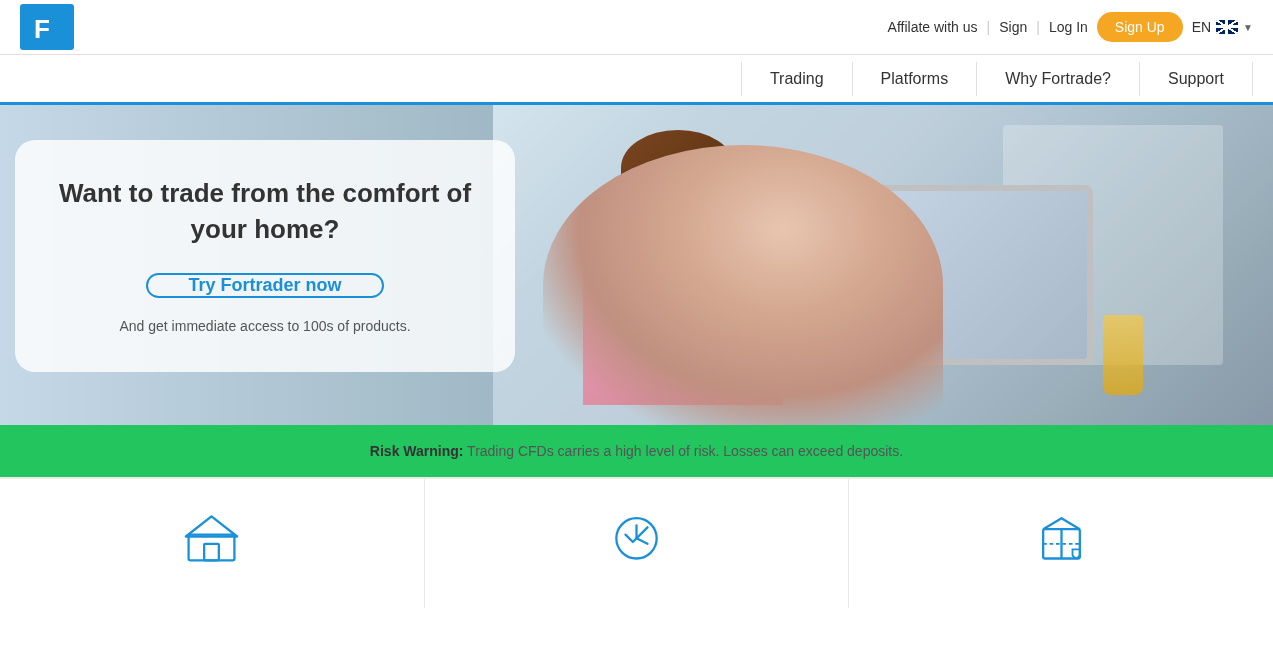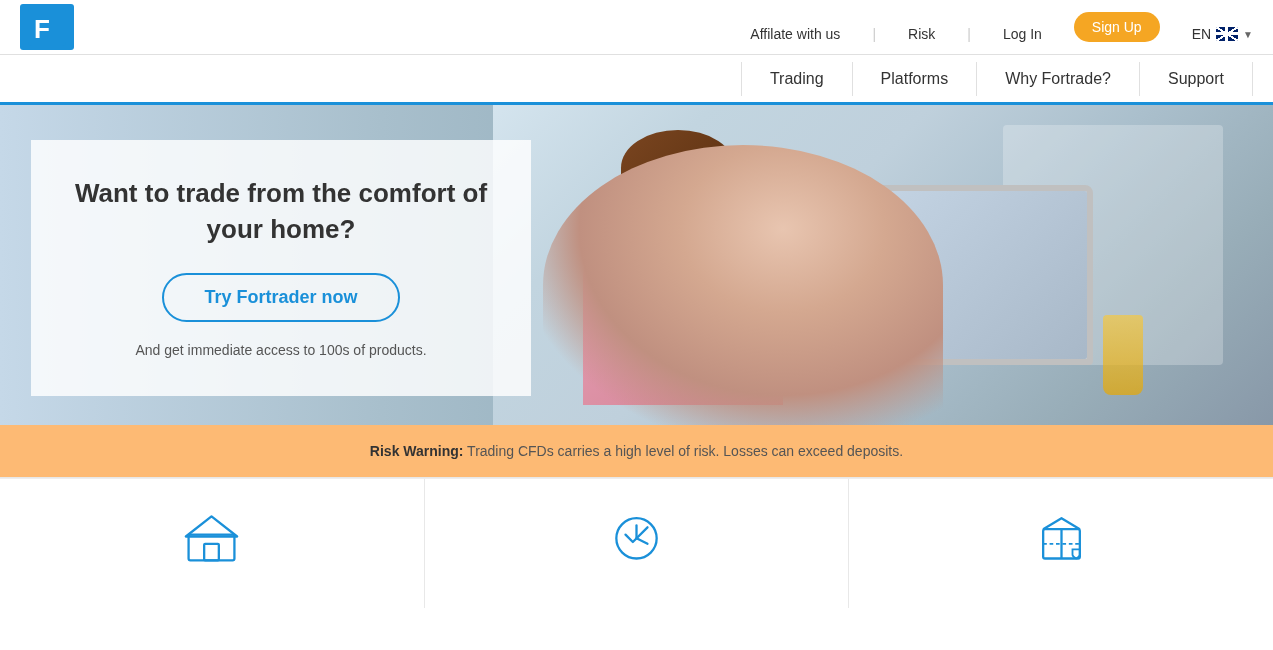--- a/index.html
+++ b/index.html
@@ -33,22 +33,22 @@
       margin-right: 2px;
       line-height: 1;
     }
     .logo-text-area {
       display: flex;
       flex-direction: column;
       line-height: 1;
     }
     .header-right {
       display: flex;
-      align-items: flex-end;
-      gap: 32px;
+      align-items: center;
+      gap: 9px;
     }
     .header-link {
       color: #333;
       font-size: 14px;
       text-decoration: none;
       cursor: pointer;
     }
     .header-divider {
       color: #ccc;
       font-size: 14px;
@@ -168,37 +168,36 @@
       height: 280px;
       background: radial-gradient(ellipse at 60% 30%, #e8c5b0 0%, #d4a890 30%, #c09080 60%, transparent 80%);
       border-radius: 50% 50% 0 0;
     }
     .hero-overlay-card {
       position: absolute;
       left: 15px;
       top: 35px;
       width: 500px;
       background: rgba(255,255,255,0.82);
-      border-radius: 0;
+      border-radius: 20px;
       padding: 35px 40px;
       text-align: center;
-      margin-left: 16px;
     }
     .hero-title {
       font-size: 26px;
       font-weight: bold;
       color: #333;
       line-height: 1.4;
       margin-bottom: 25px;
     }
     .hero-cta-btn {
       display: inline-block;
       border: 2px solid #1a90d9;
       border-radius: 30px;
-      padding: 12px 40px;
+      padding: 0 40px;
       font-size: 18px;
       font-weight: bold;
       color: #1a90d9;
       background: transparent;
       cursor: pointer;
       margin-bottom: 18px;
       text-decoration: none;
     }
     .hero-sub {
       font-size: 14px;
@@ -207,21 +206,21 @@
       text-align: center;
     }
 
     
     .risk-warning {
       text-align: center;
       padding: 18px 20px;
       font-size: 14px;
       color: #555;
       border-bottom: 1px solid #e8e8e8;
-      background: #fdba74;
+      background: #22c55e;
     }
     .risk-warning strong {
       color: #333;
     }
 
     
     .features-section {
       display: flex;
       background: #fff;
       min-height: 130px;
@@ -256,21 +255,21 @@
           <rect width="38" height="38" rx="4" fill="#1a90d9"></rect>
           <text x="6" y="30" font-size="26" font-weight="bold" fill="white" font-family="Arial">F</text>
         </svg>
       </div>
     </div>
   </div>
 
   <div class="header-right">
     <a class="header-link">Affilate with us</a>
     <span class="header-divider">|</span>
-    <a class="header-link">Risk</a>
+    <a class="header-link">Sign</a>
     <span class="header-divider">|</span>
     <a class="login-btn">Log In</a>
     <button class="signup-btn">Sign Up</button>
     <div class="lang-area">
       <span>EN</span>
       <div class="flag-icon flag-uk"></div>
       <span class="chevron-down">▼</span>
     </div>
   </div>
 </header>

